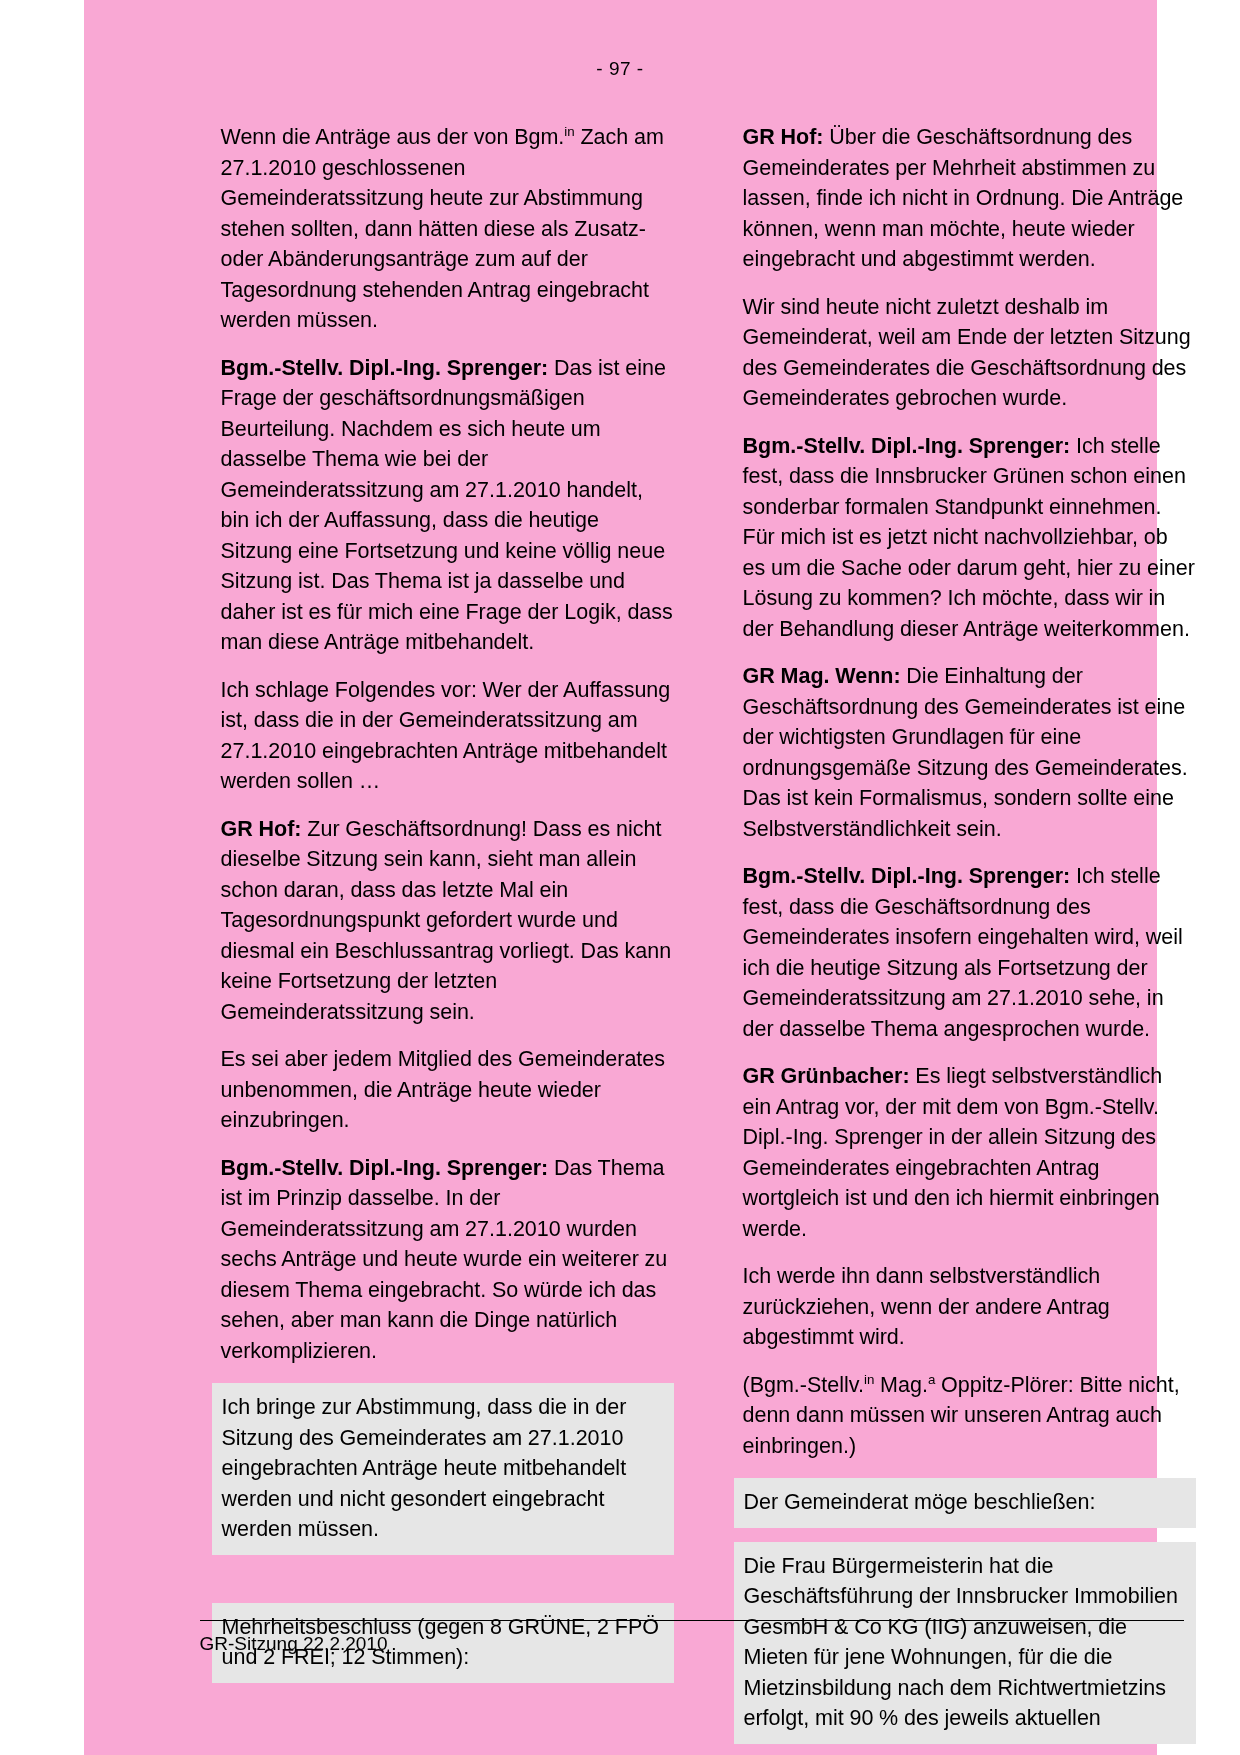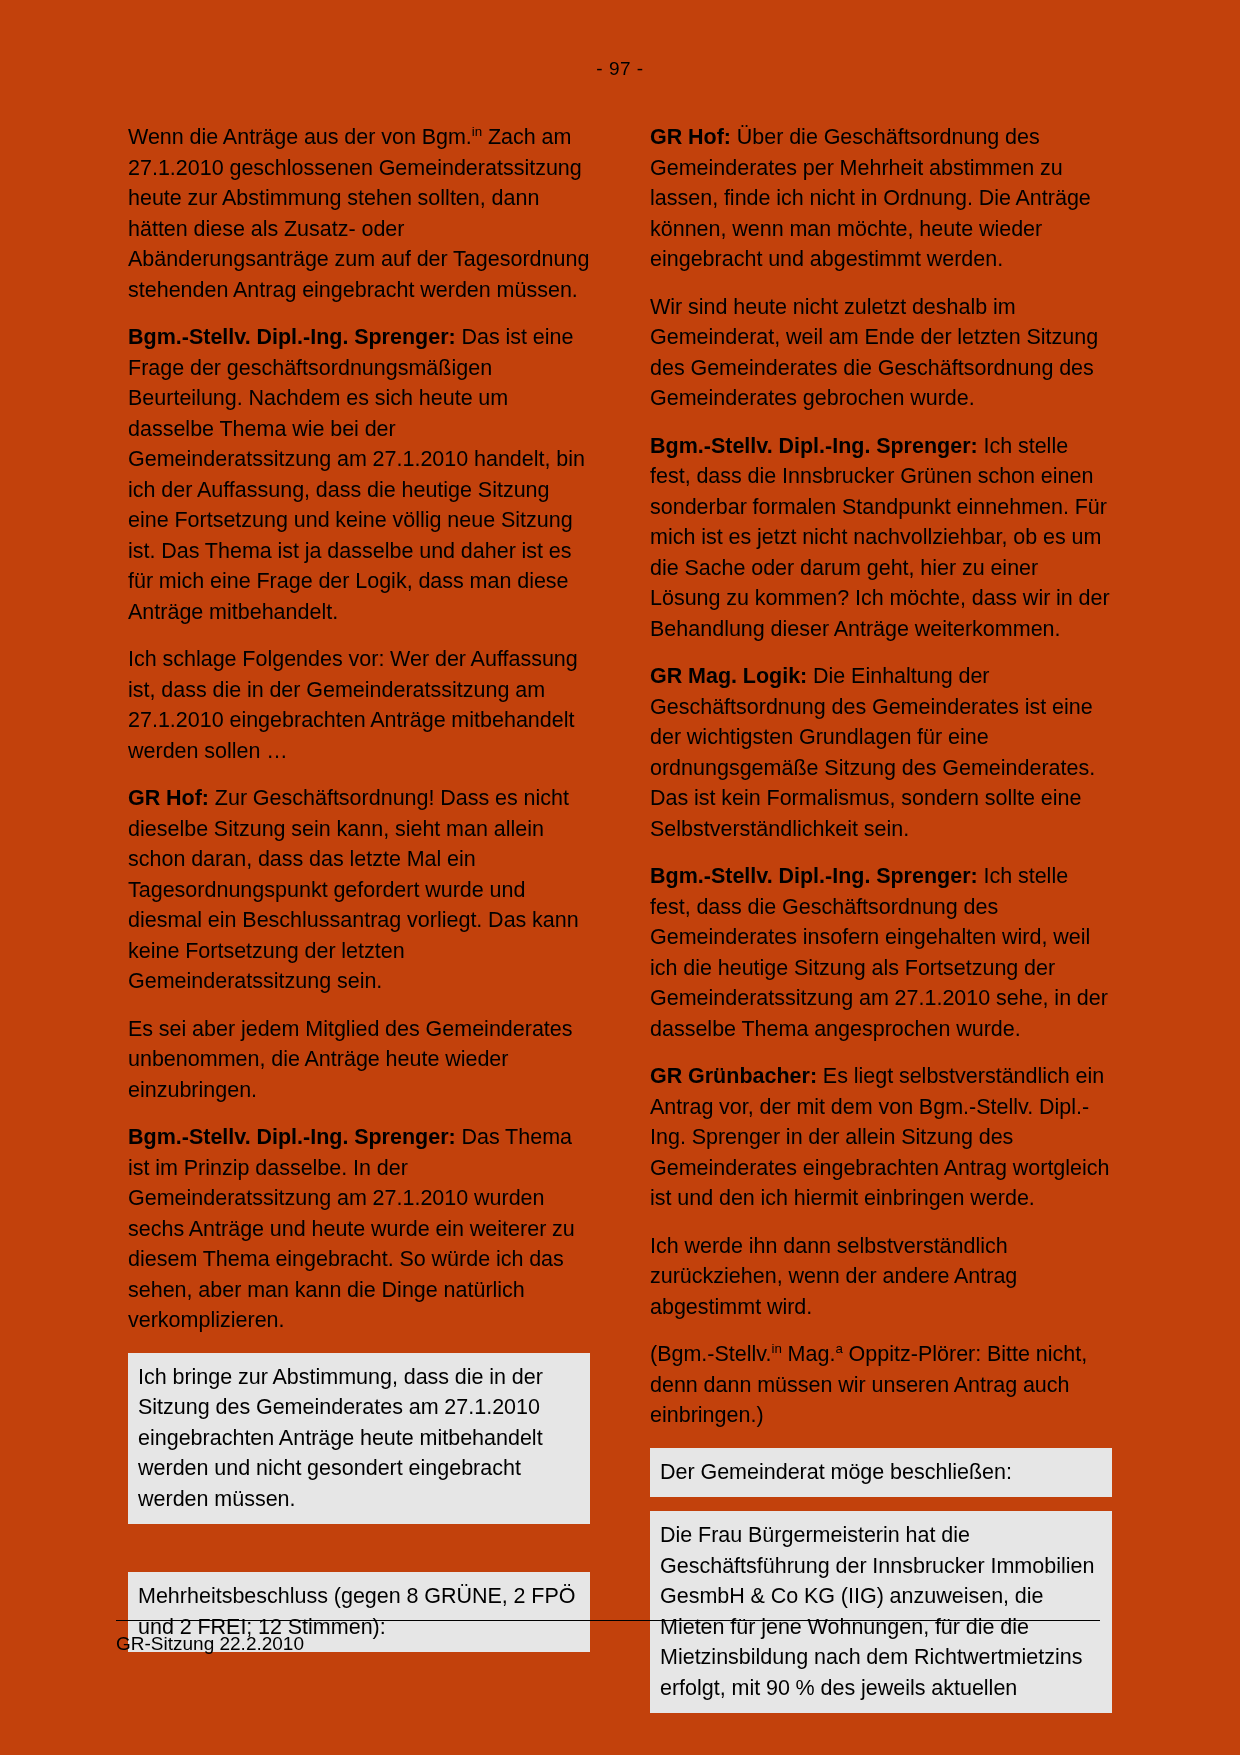--- a/index.html
+++ b/index.html
@@ -6,24 +6,24 @@
     margin: 0;
     padding: 0;
     background: #ffffff;
   }
   body {
     font-family: "Liberation Sans", sans-serif;
     color: #000000;
   }
   .page {
     position: relative;
-    width: 1240px;
+    width: 1073px;
     height: 1755px;
     margin: 0 auto;
-    background: #c2410c;
+    background: #f9a8d4;
     box-sizing: border-box;
   }
   .page-number {
     position: absolute;
     top: 58px;
     left: 0;
     width: 100%;
     text-align: center;
     font-size: 19px;
     letter-spacing: 0.5px;
@@ -33,21 +33,21 @@
     top: 122px;
     left: 128px;
     width: 984px;
     display: flex;
     gap: 60px;
   }
   .column {
     width: 462px;
   }
   p {
-    margin: 0 0 17px 0;
+    margin: 0 0 17px 9px;
     font-size: 21.5px;
     line-height: 30.5px;
     text-align: left;
     word-spacing: -0.2px;
   }
   p:last-child {
     margin-bottom: 0;
   }
   .speaker {
     font-weight: bold;
@@ -122,21 +122,21 @@
     </div>
 
     <div class="column">
 
       <p><span class="speaker">GR Hof:</span><span> Über die Geschäftsordnung des Gemeinderates per Mehrheit abstimmen zu lassen, finde ich nicht in Ordnung. Die Anträge können, wenn man möchte, heute wieder eingebracht und abgestimmt werden.</span></p>
 
       <p>Wir sind heute nicht zuletzt deshalb im Gemeinderat, weil am Ende der letzten Sitzung des Gemeinderates die Geschäftsordnung des Gemeinderates gebrochen wurde.</p>
 
       <p><span class="speaker">Bgm.-Stellv. Dipl.-Ing. Sprenger:</span><span> Ich stelle fest, dass die Innsbrucker Grünen schon einen sonderbar formalen Standpunkt einnehmen. Für mich ist es jetzt nicht nachvollziehbar, ob es um die Sache oder darum geht, hier zu einer Lösung zu kommen? Ich möchte, dass wir in der Behandlung dieser Anträge weiterkommen.</span></p>
 
-      <p><span class="speaker">GR Mag. Logik:</span><span> Die Einhaltung der Geschäftsordnung des Gemeinderates ist eine der wichtigsten Grundlagen für eine ordnungsgemäße Sitzung des Gemeinderates. Das ist kein Formalismus, sondern sollte eine Selbstverständlichkeit sein.</span></p>
+      <p><span class="speaker">GR Mag. Wenn:</span><span> Die Einhaltung der Geschäftsordnung des Gemeinderates ist eine der wichtigsten Grundlagen für eine ordnungsgemäße Sitzung des Gemeinderates. Das ist kein Formalismus, sondern sollte eine Selbstverständlichkeit sein.</span></p>
 
       <p><span class="speaker">Bgm.-Stellv. Dipl.-Ing. Sprenger:</span><span> Ich stelle fest, dass die Geschäftsordnung des Gemeinderates insofern eingehalten wird, weil ich die heutige Sitzung als Fortsetzung der Gemeinderatssitzung am 27.1.2010 sehe, in der dasselbe Thema angesprochen wurde.</span></p>
 
       <p><span class="speaker">GR Grünbacher:</span><span> Es liegt selbstverständlich ein Antrag vor, der mit dem von Bgm.-Stellv. Dipl.-Ing. Sprenger in der allein Sitzung des Gemeinderates eingebrachten Antrag wortgleich ist und den ich hiermit einbringen werde.</span></p>
 
       <p>Ich werde ihn dann selbstverständlich zurückziehen, wenn der andere Antrag abgestimmt wird.</p>
 
       <p><span>(Bgm.-Stellv.</span><sup>in</sup><span> Mag.</span><sup>a</sup><span> Oppitz-Plörer: Bitte nicht, denn dann müssen wir unseren Antrag auch einbringen.)</span></p>
 
       <div class="shaded">

